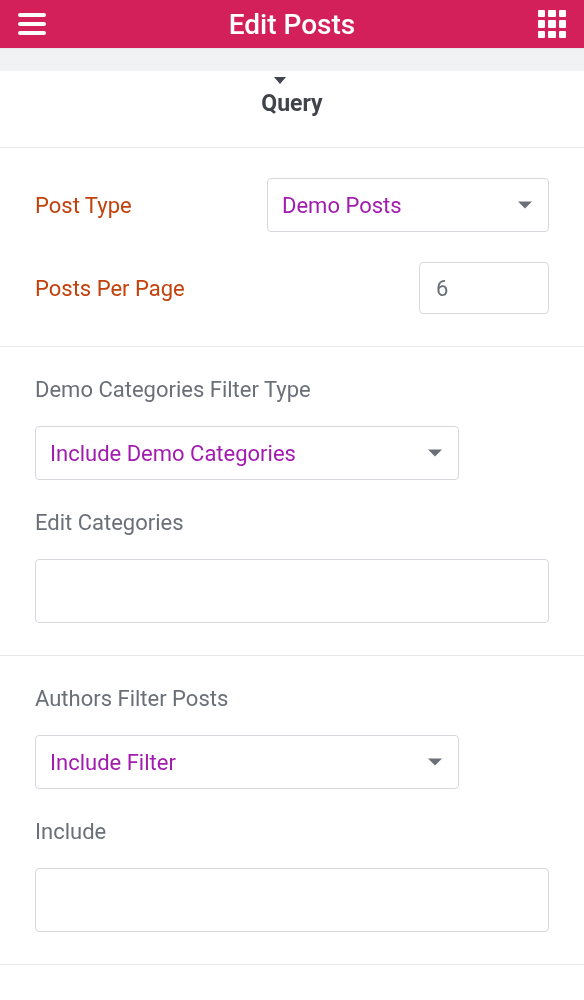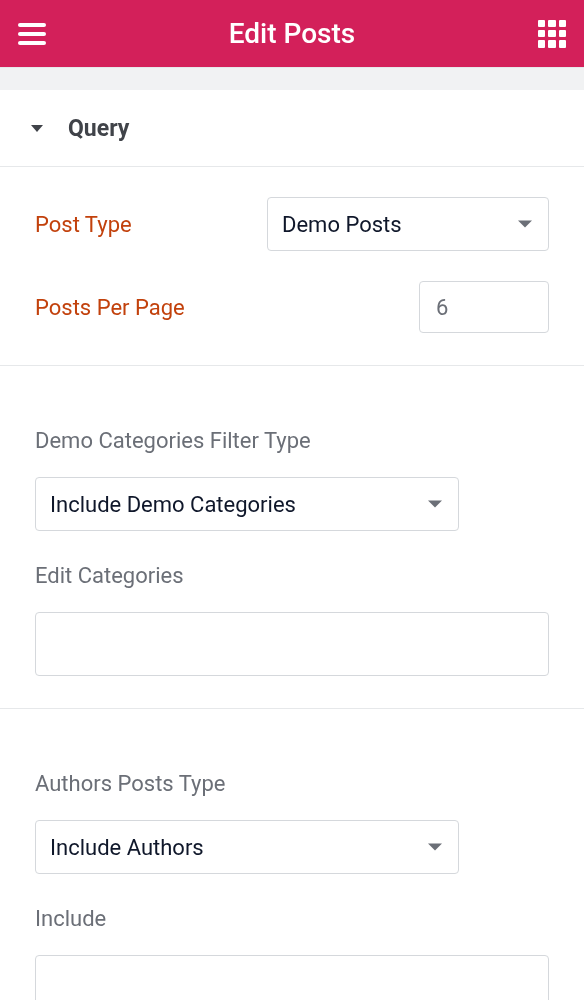--- a/index.html
+++ b/index.html
@@ -9,21 +9,21 @@
     }
     body {
       font-family: -apple-system, BlinkMacSystemFont, "Segoe UI", Roboto, Helvetica, Arial, sans-serif;
       width: 584px;
       height: 1000px;
       background: #ffffff;
       overflow: hidden;
     }
     .header {
       background: #d3205a;
-      height: 67px;
+      height: 48px;
       display: flex;
       align-items: center;
       justify-content: space-between;
       padding: 15px 18px;
       gap: 45px;
     }
     .menu-icon {
       width: 28px;
       height: 22px;
       display: flex;
@@ -60,20 +60,21 @@
       background: #f1f2f3;
       border-top: 1px solid #e6e8ea;
     }
     .panel-header {
       height: 77px;
       display: flex;
       align-items: center;
       padding: 0 30px;
       border-bottom: 1px solid #e6e8ea;
       cursor: pointer;
+      flex-direction: column;
     }
     .caret-down-icon {
       margin-right: 24px;
     }
     .panel-title {
       font-size: 23px;
       font-weight: 700;
       color: #404349;
     }
     .content {
@@ -103,21 +104,21 @@
       display: inline-block;
     }
     .select-field {
       width: 282px;
       height: 54px;
       border: 1px solid #d5d8dc;
       border-radius: 4px;
       background: #ffffff;
       padding: 0 44px 0 14px;
       font-size: 22px;
-      color: #0f172a;
+      color: #a21caf;
       display: flex;
       align-items: center;
       cursor: pointer;
     }
     .select-full {
       width: 424px;
     }
     .select-caret {
       position: absolute;
       right: 16px;
@@ -135,21 +136,20 @@
       font-size: 22px;
       color: #6b6f77;
       font-family: inherit;
     }
     .stacked-label {
       font-size: 22px;
       color: #6b6f77;
       font-weight: 400;
       margin-bottom: 24px;
       display: block;
-      margin-top: 32px;
     }
     .stacked-group {
       margin-bottom: 30px;
     }
     .stacked-group:last-child {
       margin-bottom: 0;
     }
     .multiselect-box {
       width: 514px;
       height: 64px;
@@ -229,23 +229,23 @@
       </div>
     </div>
     <div class="stacked-group">
       <span class="stacked-label">Edit Categories</span>
       <div class="multiselect-box"></div>
     </div>
   </div>
 
   <div class="section">
     <div class="stacked-group">
-      <span class="stacked-label">Authors Posts Type</span>
+      <span class="stacked-label">Authors Filter Posts</span>
       <div class="select-wrapper">
-        <div class="select-field select-full">Include Authors</div>
+        <div class="select-field select-full">Include Filter</div>
         <span class="select-caret">
           <svg width="16" height="10" viewBox="0 0 16 10">
             <path d="M1 1 L8 8 L15 1 Z" fill="#6b6f77"></path>
           </svg>
         </span>
       </div>
     </div>
     <div class="stacked-group">
       <span class="stacked-label">Include</span>
       <div class="multiselect-box"></div>

